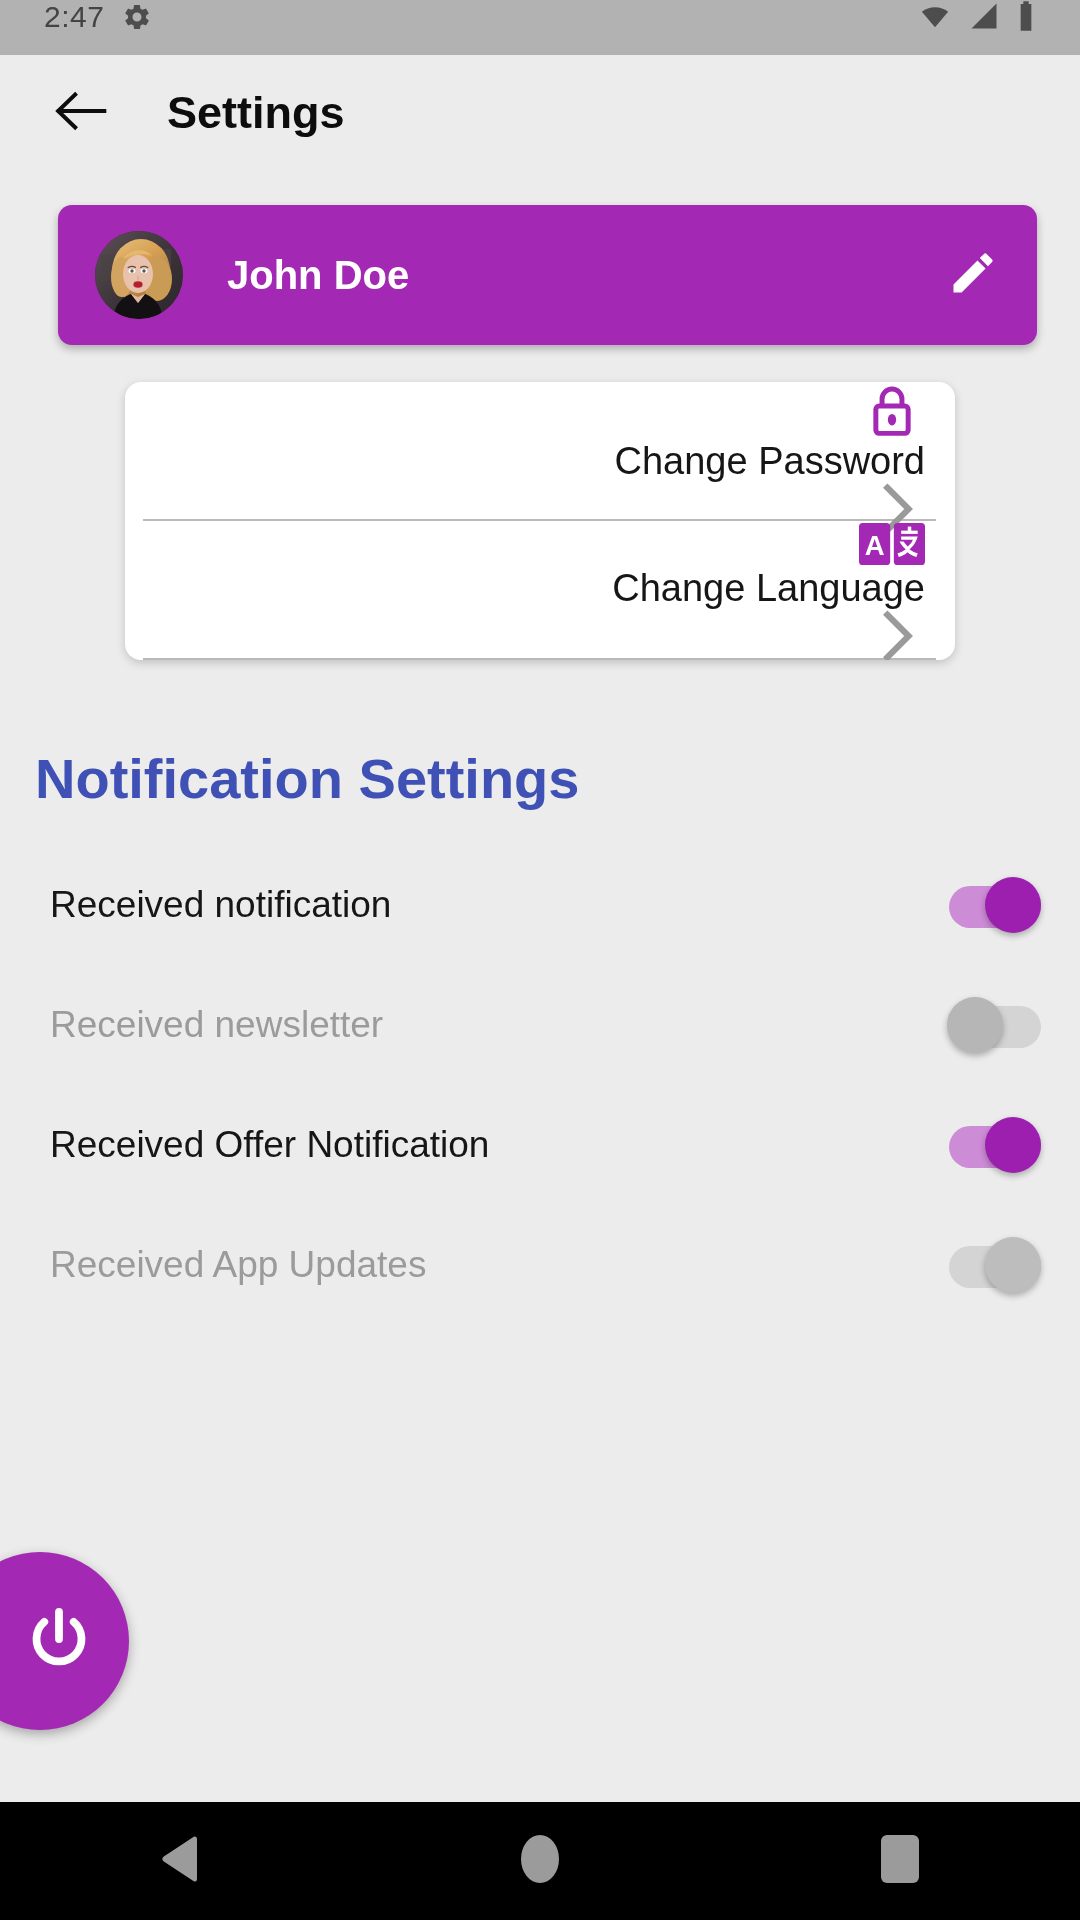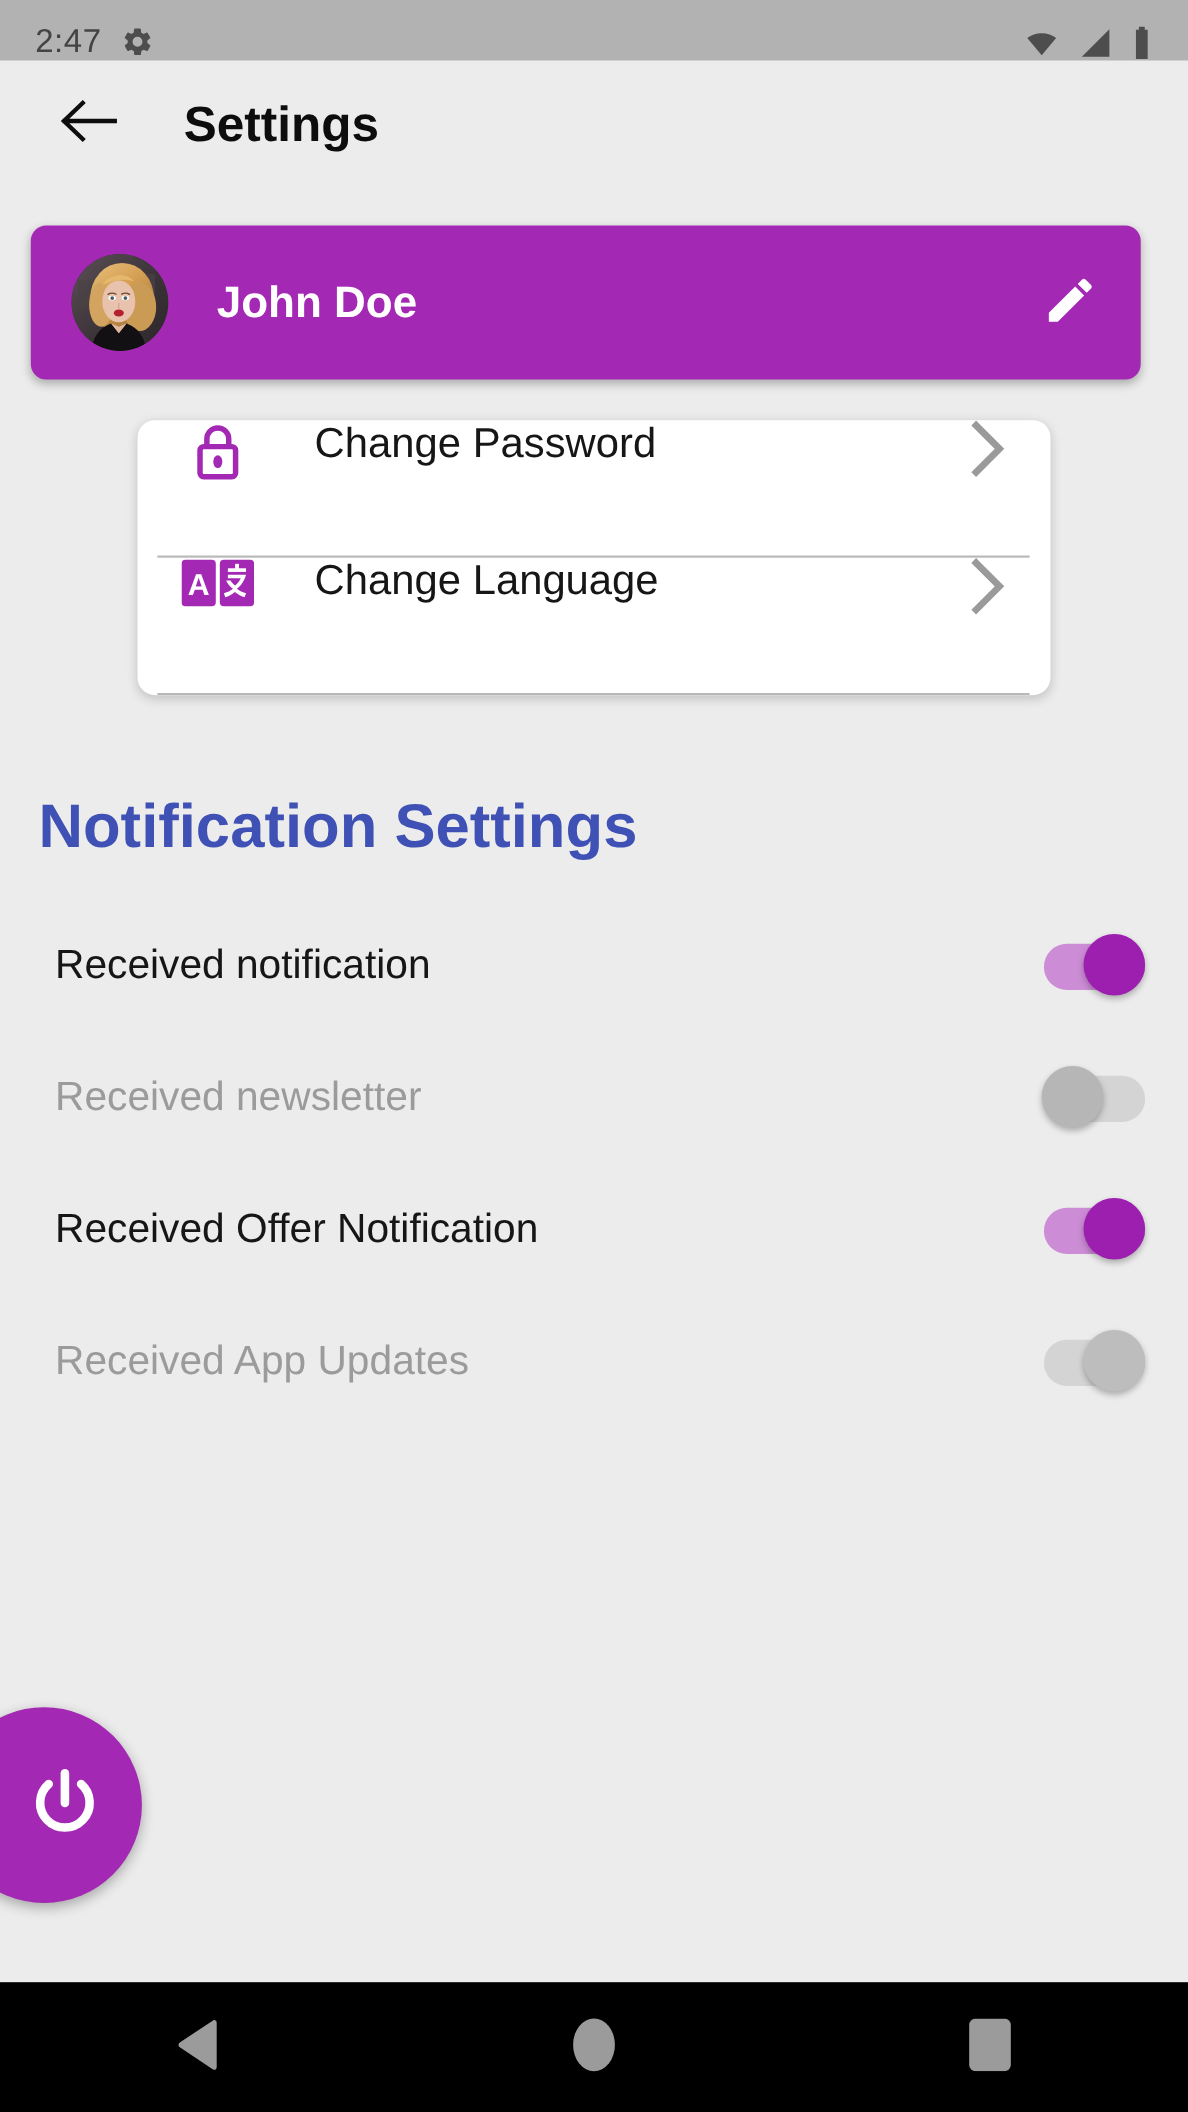--- a/index.html
+++ b/index.html
@@ -8,22 +8,22 @@
     font-family:"Liberation Sans", sans-serif;
     background:#ececec;
     overflow:hidden;
     position:relative;
   }
 
   
   .statusbar{
     height:55px; width:100%;
     background:#b2b2b2;
-    display:flex; align-items:flex-end;
-    padding:0 32px;
+    display:flex; align-items:flex-start;
+    padding:0 44px;
     position:relative;
     gap:20px;
   }
   .sb-left{ display:flex; align-items:center; gap:18px; }
   .sb-time{ font-size:30px; color:#444; letter-spacing:.5px; font-family:"Liberation Sans",sans-serif;}
   .sb-right{ margin-left:auto; display:flex; align-items:center; gap:16px; }
   .gear-ic svg, .sb-right svg{ display:block; }
 
   
   .appbar{
@@ -32,21 +32,21 @@
     display:flex; align-items:center;
     padding:0 48px;
   }
   .back-btn{ width:66px; height:66px; display:flex; align-items:center; justify-content:center; cursor:pointer;}
   .appbar-title{
     font-size:45px; color:#0d0d0d; font-weight:700;
     margin-left:53px; letter-spacing:0px;
   }
 
   
-  .profile-wrap{ padding:35px 43px 0 28px; }
+  .profile-wrap{ padding:35px 43px 0 58px; }
   .profile-card{
     background:#a328b3;
     border-radius:14px;
     height:140px;
     display:flex; align-items:center;
     padding:0 34px 0 37px;
     box-shadow:0 4px 9px rgba(0,0,0,.27);
     cursor:pointer;
   }
   .avatar{
@@ -64,25 +64,26 @@
 
   
   .list-wrap{ padding:37px 125px 0 125px; }
   .list-card{
     background:#fff;
     border-radius:16px;
     box-shadow:0 3px 10px rgba(0,0,0,.18);
     overflow:hidden;
   }
   .list-row{
-    display:flex; align-items:flex-start;
-    height:123px;
+    display:flex; align-items:flex-end;
+    height:137px;
     padding:0 30px 0 40px;
     cursor:pointer;
     position:relative;
+    flex-direction:column;
   }
   .row-ic{ width:66px; display:flex; align-items:center; justify-content:center; flex:0 0 auto;}
   .row-label{
     font-size:38px; color:#161616; font-weight:400;
     margin-left:55px;
   }
   .row-chev{ margin-left:auto; padding-right:8px; display:flex; align-items:center;}
   .divider{
     height:2px; background:#b9b9b9;
     margin-left:18px; margin-right:19px;

